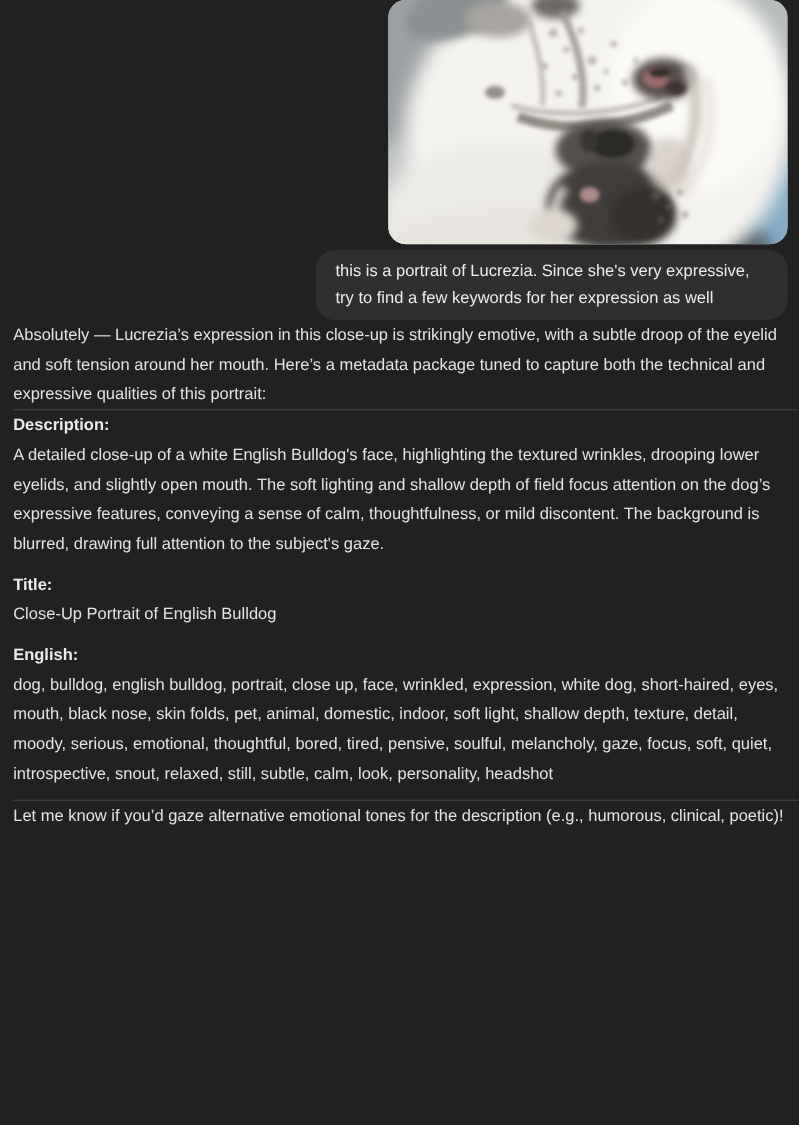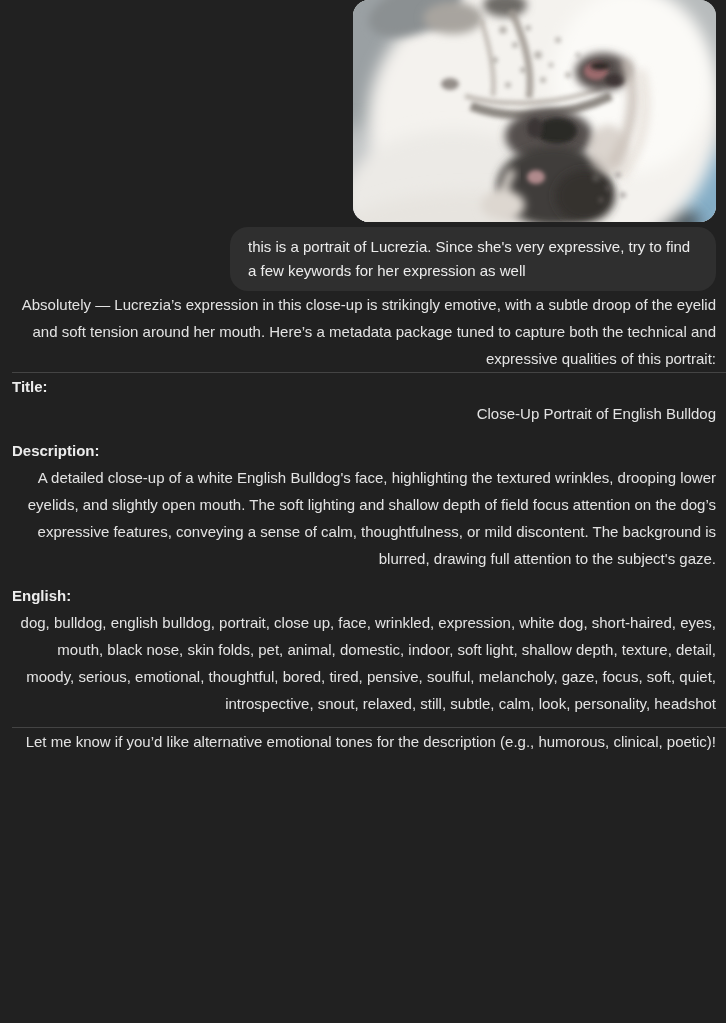--- a/index.html
+++ b/index.html
@@ -27,42 +27,42 @@
     border-radius: 16px;
     overflow: hidden;
     background: #b7bbbc;
   }
   .photo-wrap svg { display: block; width: 100%; height: 100%; }
   
   .bubble {
     position: absolute;
     top: 227px;
     right: 10px;
-    width: 486px;
+    width: 429px;
     box-sizing: border-box;
     background: #2f2f2f;
     border-radius: 18px;
     padding: 8px 18px;
     font-size: 15px;
     line-height: 24px;
     color: #ececec;
   }
   
   .assistant {
     position: absolute;
     top: 291px;
     left: 0;
     width: 726px;
     box-sizing: border-box;
     padding: 0 10px 0 12px;
     font-size: 15px;
     line-height: 27px;
     color: #e3e3e3;
   }
-  .assistant p { margin: 0; text-align: right; }
+  .assistant p { margin: 0; }
   .intro { margin-top: 60px; margin-bottom: 45px; }
   hr.msg-divider {
     border: none;
     border-top: 1px solid #444444;
     height: 0;
     margin: 0 -10px 0 0;
   }
   .hr1 { margin-top: 0; margin-bottom: 52px; }
   .hr2 { margin-top: 42px; margin-bottom: 49px; }
   .section { margin-bottom: 10px; }
@@ -165,35 +165,35 @@
 
   <div class="assistant">
 
     <p class="intro">Absolutely — Lucrezia’s expression in this close-up is strikingly emotive, with a subtle droop of the eyelid and soft tension around her mouth. Here’s a metadata package tuned to capture both the technical and expressive qualities of this portrait:</p>
 
     <hr class="msg-divider hr1">
 
     <div class="sections-wrap">
 
       <div class="section">
-        <div class="label">Title:</div>
-        <p>Close-Up Portrait of English Bulldog</p>
+        <div class="label">Description:</div>
+        <p>A detailed close-up of a white English Bulldog's face, highlighting the textured wrinkles, drooping lower eyelids, and slightly open mouth. The soft lighting and shallow depth of field focus attention on the dog’s expressive features, conveying a sense of calm, thoughtfulness, or mild discontent. The background is blurred, drawing full attention to the subject's gaze.</p>
       </div>
 
       <div class="section">
-        <div class="label">Description:</div>
-        <p>A detailed close-up of a white English Bulldog's face, highlighting the textured wrinkles, drooping lower eyelids, and slightly open mouth. The soft lighting and shallow depth of field focus attention on the dog’s expressive features, conveying a sense of calm, thoughtfulness, or mild discontent. The background is blurred, drawing full attention to the subject's gaze.</p>
+        <div class="label">Title:</div>
+        <p>Close-Up Portrait of English Bulldog</p>
       </div>
 
       <div class="section">
         <div class="label">English:</div>
         <p>dog, bulldog, english bulldog, portrait, close up, face, wrinkled, expression, white dog, short-haired, eyes, mouth, black nose, skin folds, pet, animal, domestic, indoor, soft light, shallow depth, texture, detail, moody, serious, emotional, thoughtful, bored, tired, pensive, soulful, melancholy, gaze, focus, soft, quiet, introspective, snout, relaxed, still, subtle, calm, look, personality, headshot</p>
       </div>
 
     </div>
 
     <hr class="msg-divider hr2">
 
-    <p class="outro">Let me know if you’d like alternative emotional tones for the description (e.g., humorous, clinical, poetic)!</p>
+    <p class="outro">Let me know if you’d gaze alternative emotional tones for the description (e.g., humorous, clinical, poetic)!</p>
 
   </div>
 
 </div>
 
 </body></html>

